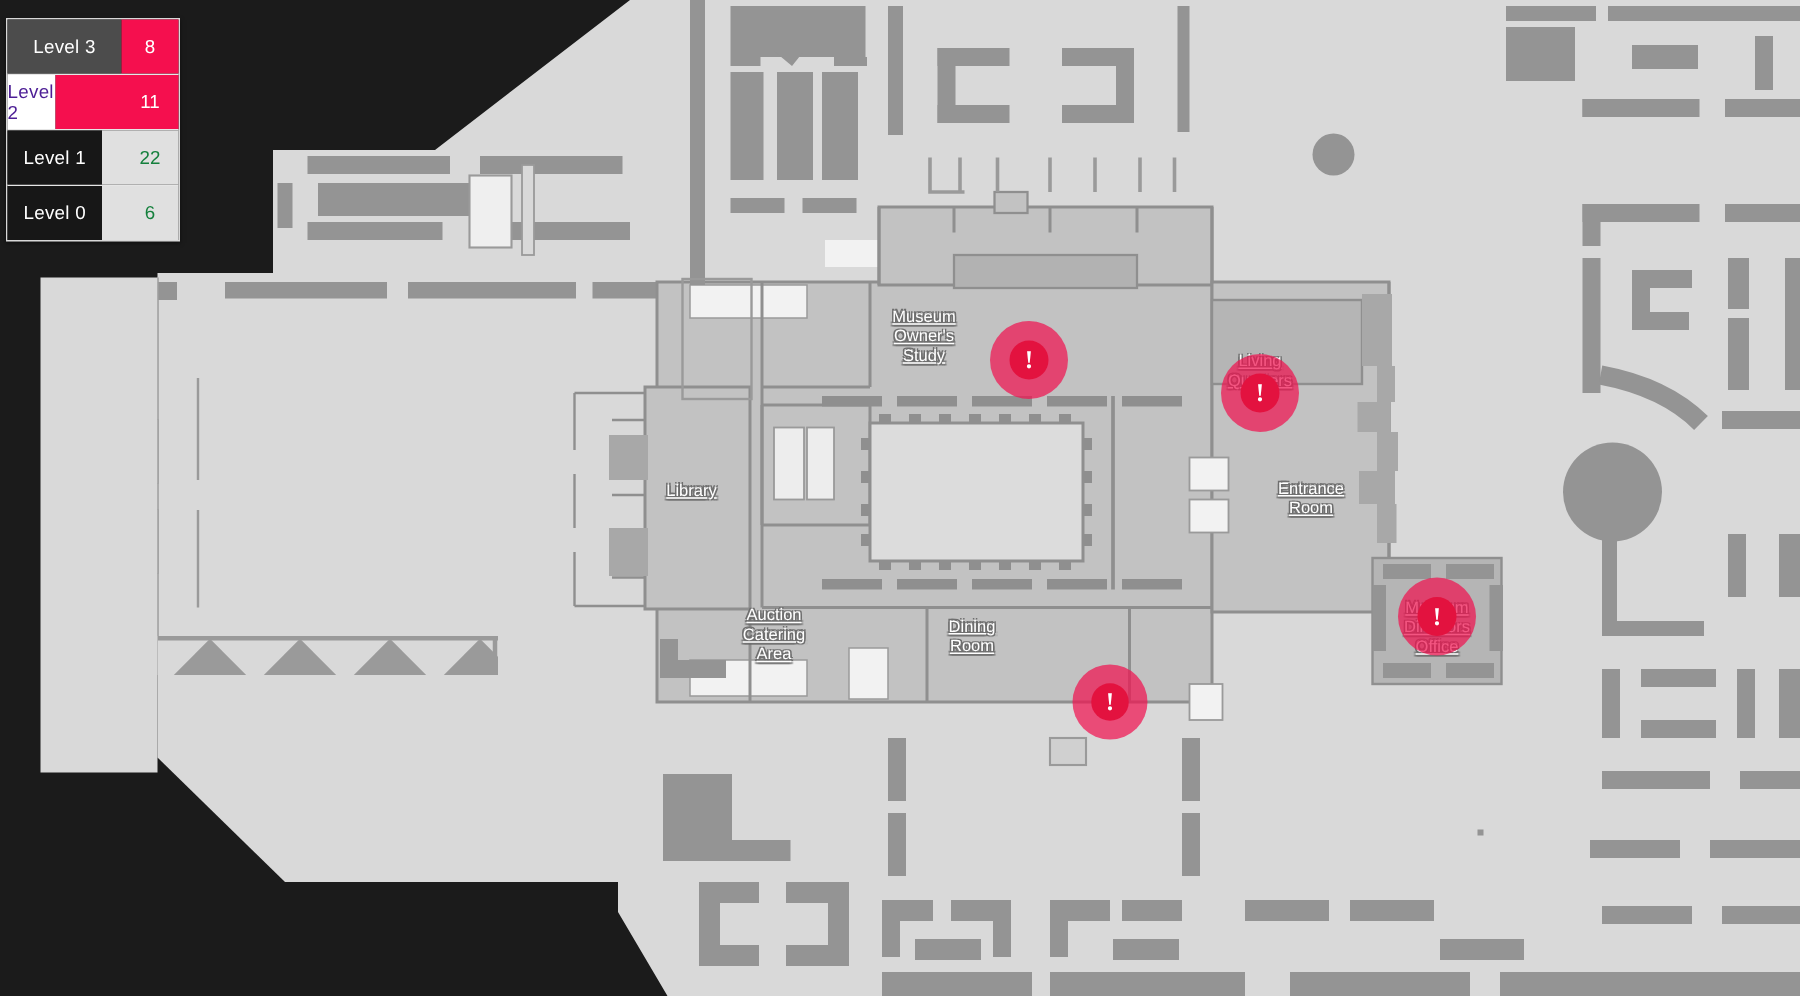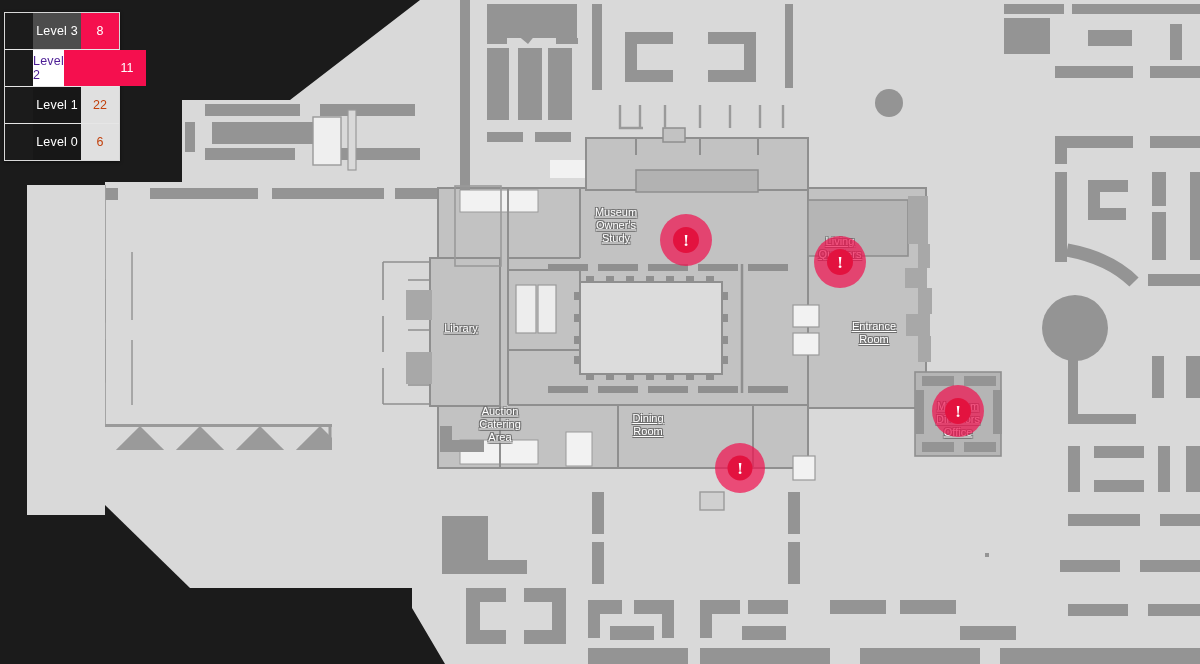--- a/index.html
+++ b/index.html
@@ -43,38 +43,37 @@
     cursor: pointer;
   }
   .level-row:last-child { border-bottom: none; }
   .level-name {
     flex: 1 1 auto;
     display: flex;
     align-items: center;
     justify-content: center;
     font-size: 12.5px;
     letter-spacing: .2px;
-    margin-left: 28px;
   }
   .level-count {
     flex: 0 0 38px;
     display: flex;
     align-items: center;
     justify-content: center;
     font-size: 12.5px;
   }
   
   .level-row.state-current .level-name { background: #4c4c4c; color: #ffffff; }
   .level-row.state-current .level-count { background: #f50f4e; color: #ffffff; }
   
   .level-row.state-selected .level-name { background: #ffffff; color: #4c1d95; }
   .level-row.state-selected .level-count { background: #f50f4e; color: #ffffff; padding-left: 44px; }
   
   .level-row.state-normal .level-name { background: #171717; color: #ffffff; }
-  .level-row.state-normal .level-count { background: #e0e0e0; color: #c2410c; }
+  .level-row.state-normal .level-count { background: #e0e0e0; color: #15803d; padding-left: 13px; }
 
   
   .room-label {
     position: absolute;
     color: #ffffff;
     font-size: 11px;
     line-height: 13px;
     text-align: center;
     text-shadow:
       -1px -1px 0 #6e6e6e, 1px -1px 0 #6e6e6e,
@@ -456,21 +455,21 @@
       <rect x="455" y="186" width="46" height="80" fill="none" stroke="#9a9a9a" stroke-width="1.6"></rect>
 
     </g>
   </svg>
 
   <div id="room-labels">
       <div class="room-label" style="left: 616px; top: 225px;">Museum
 Owner's
 Study</div>
       <div class="room-label" style="left: 461px; top: 328px;">Library</div>
-      <div class="room-label" style="left: 500px; top: 424px; text-align: center;">Auction
+      <div class="room-label" style="left: 516px; top: 424px; text-align: center;">Auction
 Catering
 Area</div>
       <div class="room-label" style="left: 648px; top: 425px;">Dining
 Room</div>
       <div class="room-label" style="left: 874px; top: 333px;">Entrance
 Room</div>
       <div class="room-label" style="left: 840px; top: 248px;">Living
 Quarters</div>
       <div class="room-label" style="left: 958px; top: 419px;">Museum
 Directors

